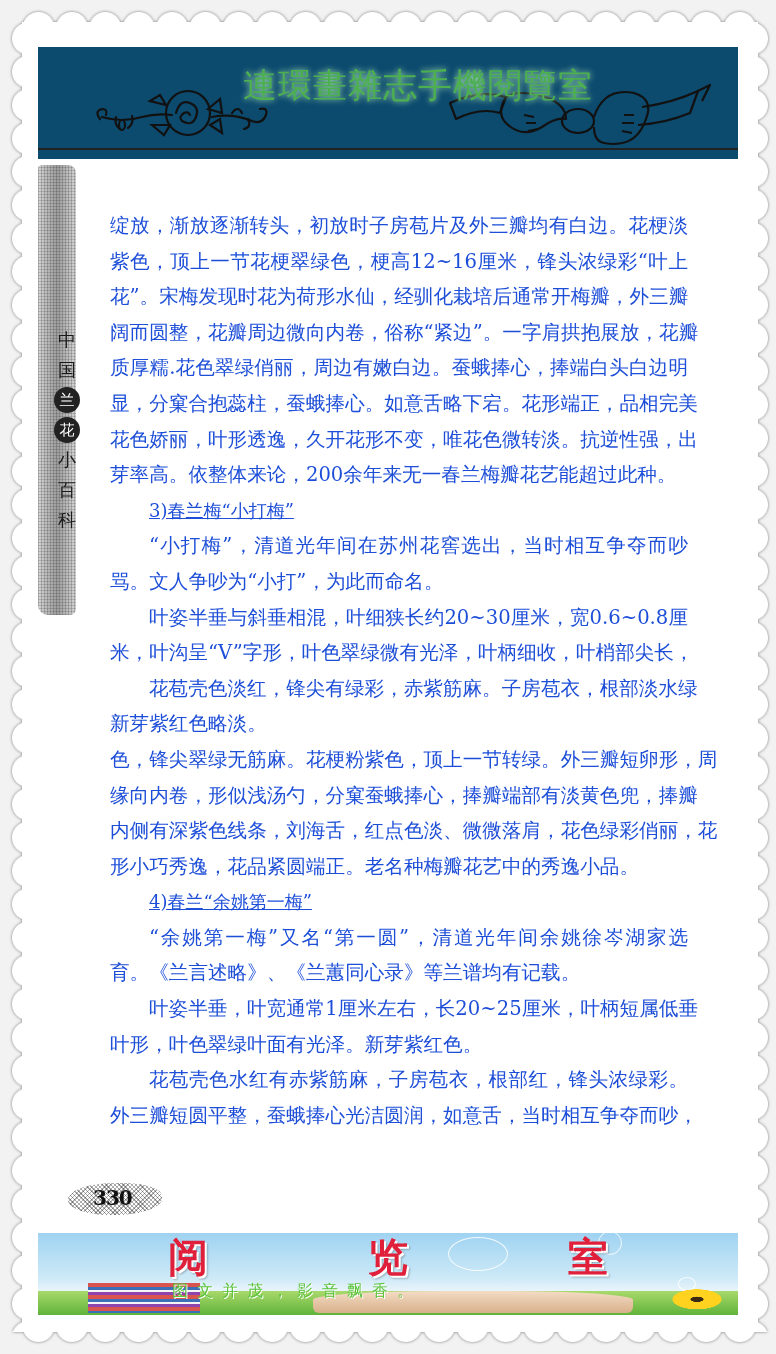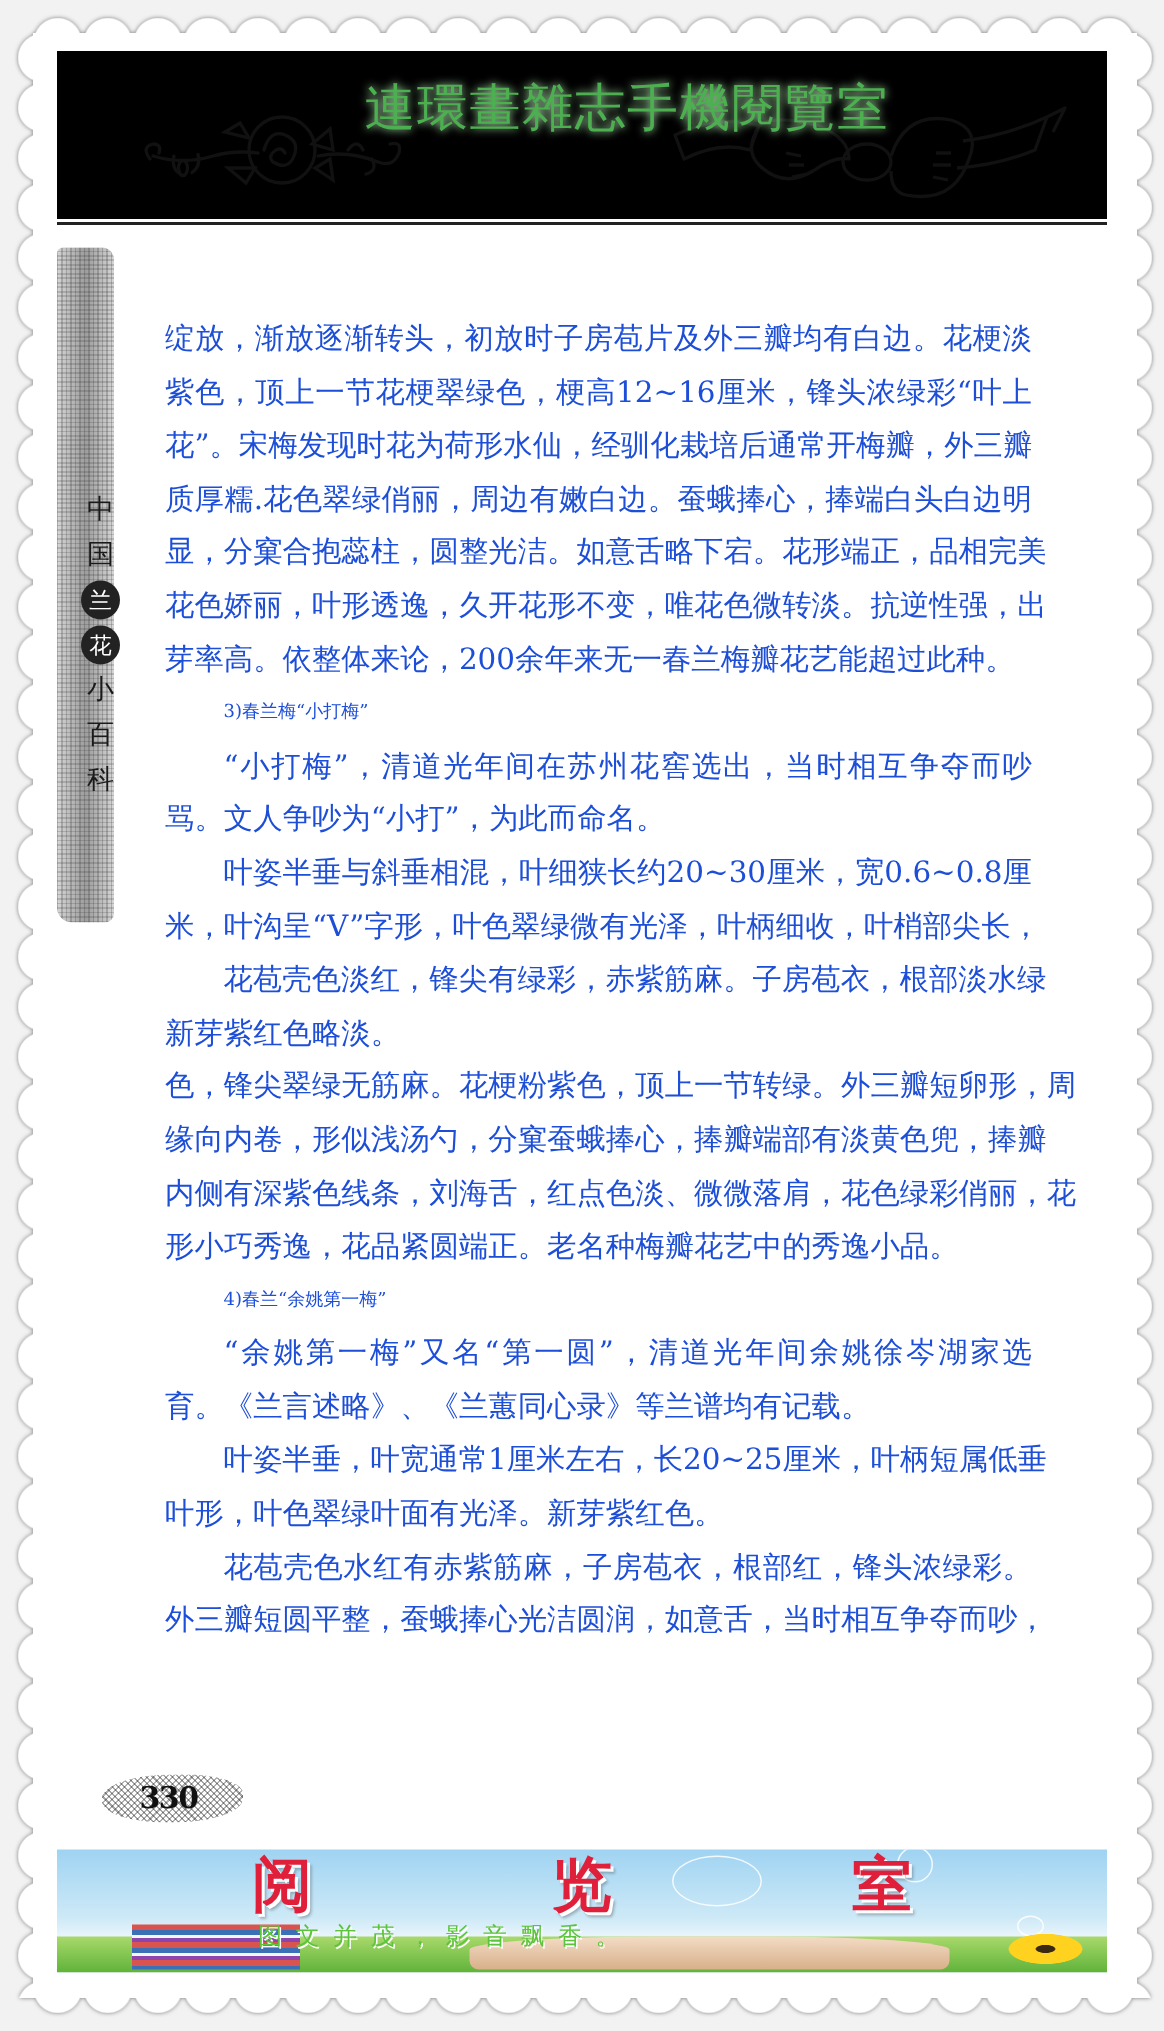--- a/index.html
+++ b/index.html
@@ -16,21 +16,21 @@
   .scallop-top { left: 0; top: -10px; width: 736px; height: 20px;
     background: radial-gradient(circle at 16.5px 16px, #fff 15.5px, transparent 16.5px) 0 0 / 33.4px 20px repeat-x; }
   .scallop-bottom { left: 0; bottom: -10px; width: 736px; height: 20px;
     background: radial-gradient(circle at 16.5px 4px, #fff 15.5px, transparent 16.5px) 0 0 / 33.4px 20px repeat-x; }
   .scallop-left { left: -10px; top: 0; width: 20px; height: 1310px;
     background: radial-gradient(circle at 16px 16.5px, #fff 15.5px, transparent 16.5px) 0 0 / 20px 33.3px repeat-y; }
   .scallop-right { right: -10px; top: 0; width: 20px; height: 1310px;
     background: radial-gradient(circle at 4px 16.5px, #fff 15.5px, transparent 16.5px) 0 0 / 20px 33.3px repeat-y; }
 
   
-  .header { position: absolute; left: 38px; top: 34px; width: 700px; height: 112px; background: #000000; }
+  .header { position: absolute; left: 38px; top: 47px; width: 700px; height: 112px; background: #0c4a6e; }
   .header-rule { position: absolute; left: 38px; top: 148px; width: 700px; height: 1.5px; background: #222; }
   .header-title {
     position: absolute; left: 170px; top: 18px; width: 420px; text-align: center;
     font-family: "DejaVu Sans", "Liberation Sans", sans-serif;
     color: #4caf50; font-size: 34px; line-height: 40px; letter-spacing: 1px;
     text-shadow: 0 0 6px #b9f5b9;
   }
   .deco-flower { position: absolute; left: 54px; top: 32px; }
   .deco-bow { position: absolute; left: 408px; top: 28px; }
 
@@ -57,21 +57,21 @@
 
   
   .content {
     position: absolute; left: 110px; top: 208px; width: 578px;
     font-size: 19.6px; line-height: 35.6px; color: #1d4ed8;
     text-align: justify; text-justify: inter-character;
   }
   .content .line { display: block; white-space: nowrap; height: 35.6px; text-align-last: justify; }
   .content .line.last { text-align-last: left; }
   .content .line.indent { padding-left: 39px; }
-  .content .subhead { font-size: 12px; }
+  .content .subhead { font-size: 18px; text-decoration: underline; }
 
   
   .page-num-blob {
     position: absolute; left: 68px; top: 1183px; width: 94px; height: 32px;
     border-radius: 50% 40% 50% 45%;
     background:
       repeating-linear-gradient(45deg, rgba(0,0,0,.35) 0 1px, transparent 1px 3px),
       repeating-linear-gradient(-45deg, rgba(0,0,0,.3) 0 1px, transparent 1px 3px);
   }
   .page-num {
@@ -152,22 +152,23 @@
   <span class="ch dark">花</span>
   <span class="ch">小</span>
   <span class="ch">百</span>
   <span class="ch">科</span>
 </div>
 
 <div class="content" id="content">
     <span class="line">绽放，渐放逐渐转头，初放时子房苞片及外三瓣均有白边。花梗淡</span>
     <span class="line">紫色，顶上一节花梗翠绿色，梗高12~16厘米，锋头浓绿彩“叶上</span>
     <span class="line">花”。宋梅发现时花为荷形水仙，经驯化栽培后通常开梅瓣，外三瓣</span>
+    <span class="line">阔而圆整，花瓣周边微向内卷，俗称“紧边”。一字肩拱抱展放，花瓣</span>
     <span class="line">质厚糯.花色翠绿俏丽，周边有嫩白边。蚕蛾捧心，捧端白头白边明</span>
-    <span class="line">显，分窠合抱蕊柱，圆整光洁。如意舌略下宕。花形端正，品相完美</span>
+    <span class="line">显，分窠合抱蕊柱，蚕蛾捧心。如意舌略下宕。花形端正，品相完美</span>
     <span class="line">花色娇丽，叶形透逸，久开花形不变，唯花色微转淡。抗逆性强，出</span>
     <span class="line last">芽率高。依整体来论，200余年来无一春兰梅瓣花艺能超过此种。</span>
     <span class="line indent last subhead">3)春兰梅“小打梅”</span>
     <span class="line indent">“小打梅”，清道光年间在苏州花窖选出，当时相互争夺而吵</span>
     <span class="line last">骂。文人争吵为“小打”，为此而命名。</span>
     <span class="line indent">叶姿半垂与斜垂相混，叶细狭长约20~30厘米，宽0.6~0.8厘</span>
     <span class="line">米，叶沟呈“V”字形，叶色翠绿微有光泽，叶柄细收，叶梢部尖长，</span>
     <span class="line indent">花苞壳色淡红，锋尖有绿彩，赤紫筋麻。子房苞衣，根部淡水绿</span>
     <span class="line last">新芽紫红色略淡。</span>
     <span class="line">色，锋尖翠绿无筋麻。花梗粉紫色，顶上一节转绿。外三瓣短卵形，周</span>

